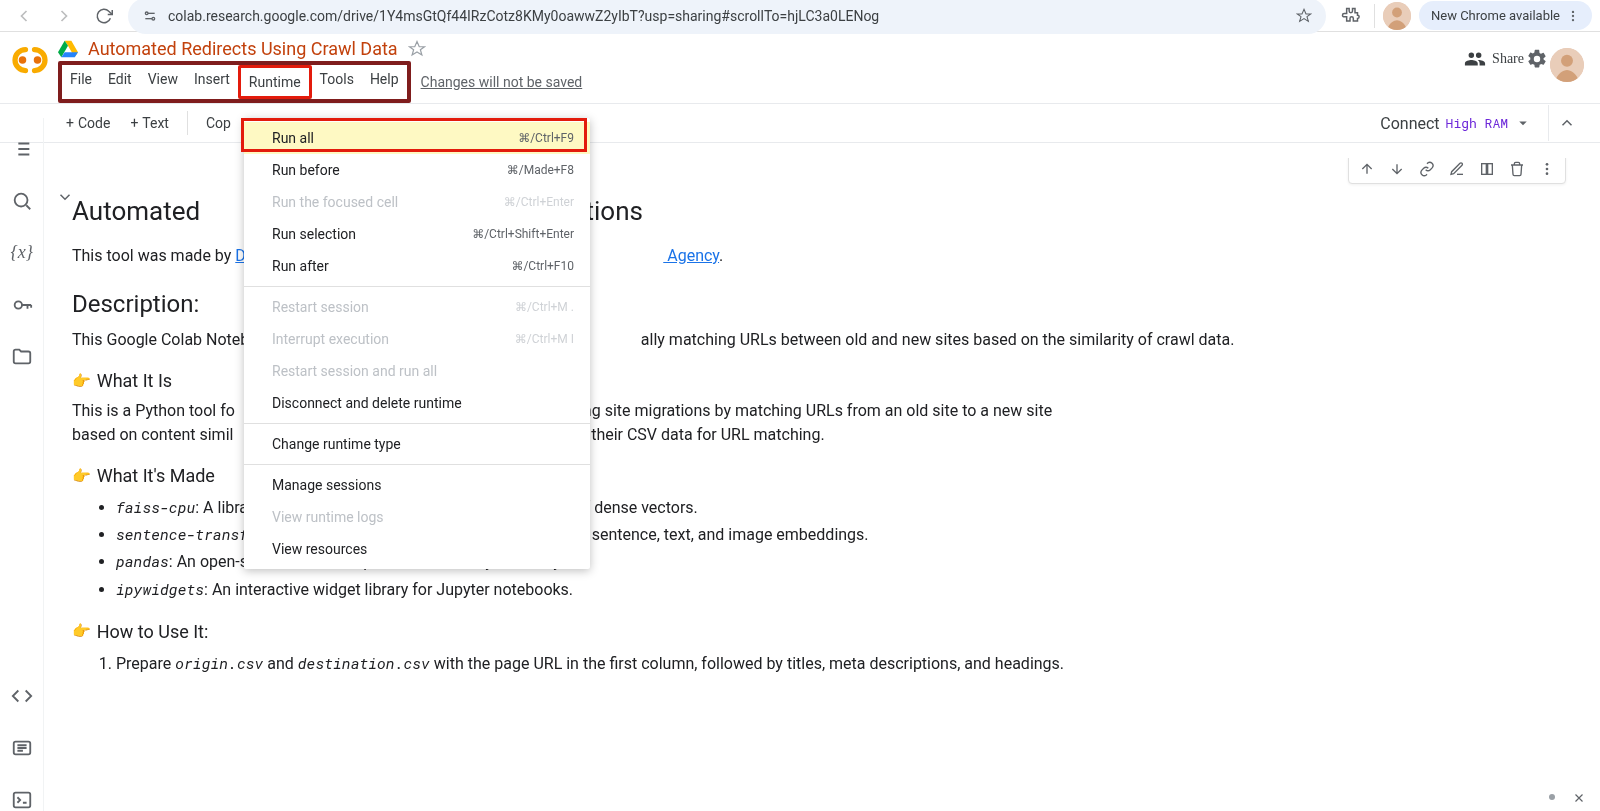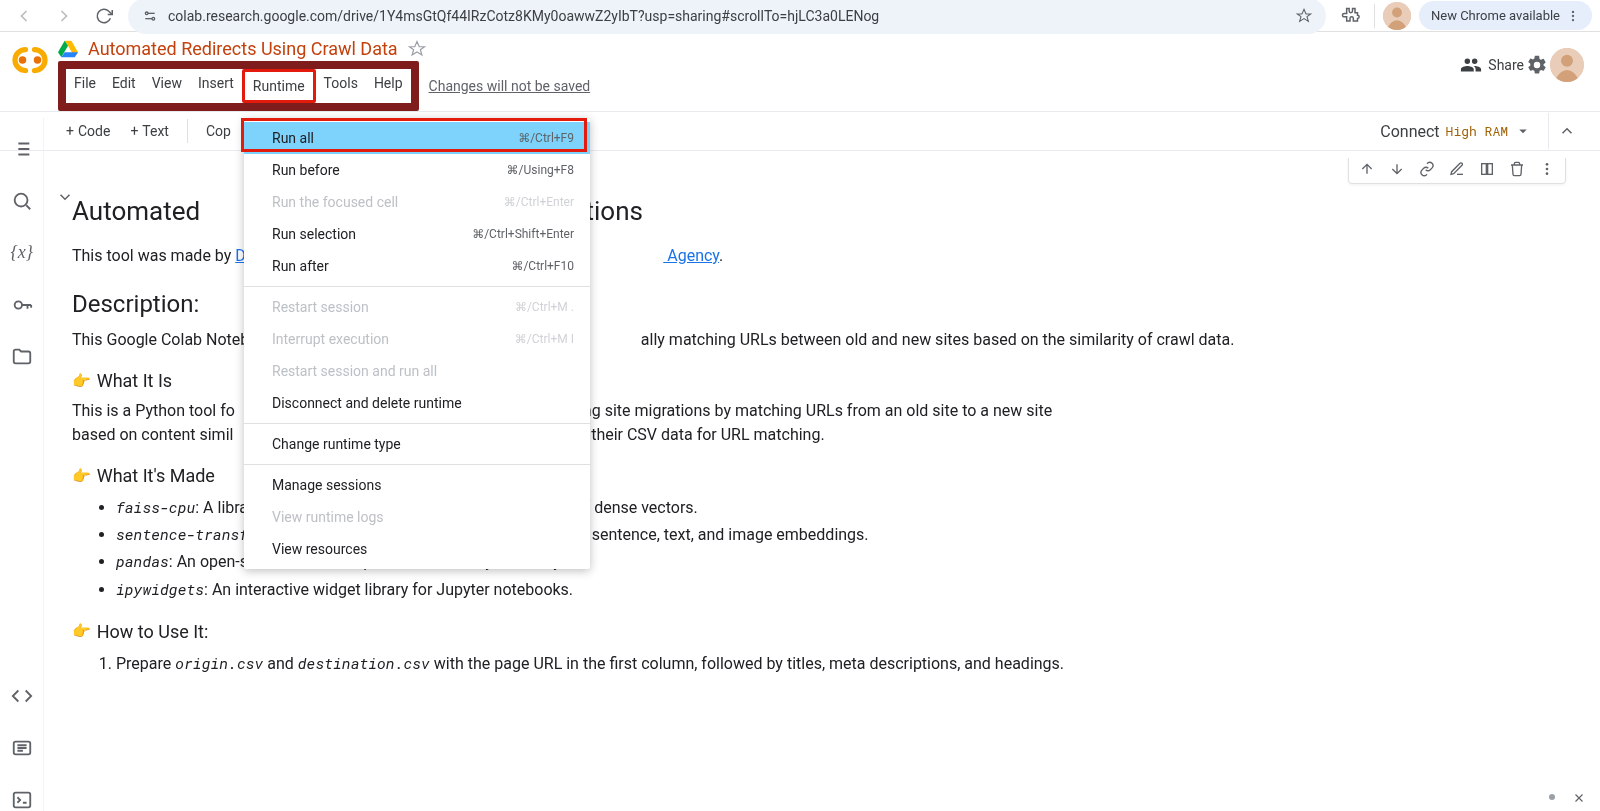--- a/index.html
+++ b/index.html
@@ -18,35 +18,35 @@
 
 .colab-header { display: flex; align-items: flex-start; padding: 6px 16px 0 12px; }
 .colab-logo { width: 36px; height: 36px; margin-right: 10px; margin-top: 4px; }
 .header-center { flex: 1; }
 .title-row { display: flex; align-items: center; gap: 10px; }
 .drive-icon { width: 20px; height: 20px; }
 .doc-title { font-size: 18px; font-weight: 400; color: #c2410c; }
 .star-icon { color: #9aa0a6; width: 18px; height: 18px; }
 .menu-row { display: flex; align-items: center; gap: 0; margin-top: 2px; }
 .menu-item { padding: 6px 8px; font-size: 14px; color: #3c4043; cursor: pointer; }
-.menu-highlight-box { border: 8px solid #7f1d1d; border-radius: 2px; display: flex; }
+.menu-highlight-box { border: 4px solid #7f1d1d; border-radius: 2px; display: flex; }
 .menu-highlight-red { border: 3px solid #e31b0c; border-radius: 2px; }
 .menu-link { color: #5f6368; text-decoration: underline; margin-left: 10px; font-size: 14px; }
-.header-right { display: flex; align-items: center; gap: 2px; margin-top: 10px; }
+.header-right { display: flex; align-items: flex-start; gap: 2px; margin-top: 10px; font-family: Liberation Serif, serif; }
 .share-btn { display: flex; align-items: center; gap: 6px; font-size: 14px; color: #3c4043; }
 .gear { color: #5f6368; }
 .avatar-lg { width: 34px; height: 34px; border-radius: 50%; overflow: hidden; background: #e8c9b5; }
 
 
 .toolbar { display: flex; align-items: center; padding: 4px 16px 4px 56px; border-top: 1px solid #e8eaed; border-bottom: 1px solid #e8eaed; height: 40px; position: relative; }
 .tb-btn { display: flex; align-items: center; gap: 4px; padding: 4px 10px; font-size: 14px; color: #3c4043; cursor: pointer; }
 .tb-sep { width: 1px; height: 24px; background: #e0e0e0; margin: 0 8px; }
 .connect-area { margin-left: auto; display: flex; align-items: center; gap: 6px; }
 .connect-text { font-size: 16px; color: #3c4043; }
-.ram-text { font-family: "Roboto Mono", monospace; font-size: 13px; color: #a16207; }
+.ram-text { font-family: "Roboto Mono", monospace; font-size: 13px; color: #6d28d9; }
 .chevron-up-box { width: 36px; height: 36px; display: flex; align-items: center; justify-content: center; border-left: 1px solid #e8eaed; margin-left: 10px; }
 
 
 .left-rail { position: absolute; left: 0; top: 118px; bottom: 0; width: 44px; display: flex; flex-direction: column; align-items: center; padding-top: 20px; gap: 30px; border-right: 1px solid #f1f3f4; }
 .rail-icon { color: #5f6368; width: 22px; height: 22px; cursor: pointer; }
 .rail-spacer { flex: 1; }
 
 
 .content { position: absolute; left: 44px; right: 16px; top: 158px; bottom: 20px; overflow: hidden; padding: 0 14px; }
 .cell { position: relative; padding: 24px 14px 0 14px; }
@@ -239,27 +239,27 @@
       <path d="M7 12h10M7 9h10M7 15h6"></path>
     </svg>
   <svg class="rail-icon" viewBox="0 0 24 24" fill="none" stroke="#5f6368" stroke-width="2">
       <rect x="3" y="4" width="18" height="16" rx="2"></rect>
       <path d="M7 9l3 3-3 3M13 15h4"></path>
     </svg>
 </div>
 
 <div class="dropdown">
   <div class="dd-highlight" style="left:-3px;top:0px;width:346px;height:34px"></div>
-  <div class="dd-item" style="background:#7dd3fc">
+  <div class="dd-item" style="background:#fef9c3">
     <span>Run all</span>
       <span class="shortcut">⌘/Ctrl+F9</span>
   </div>
   <div class="dd-item">
     <span>Run before</span>
-      <span class="shortcut">⌘/Using+F8</span>
+      <span class="shortcut">⌘/Made+F8</span>
   </div>
   <div class="dd-item disabled">
     <span>Run the focused cell</span>
       <span class="shortcut">⌘/Ctrl+Enter</span>
   </div>
   <div class="dd-item">
     <span>Run selection</span>
       <span class="shortcut">⌘/Ctrl+Shift+Enter</span>
   </div>
   <div class="dd-item">

